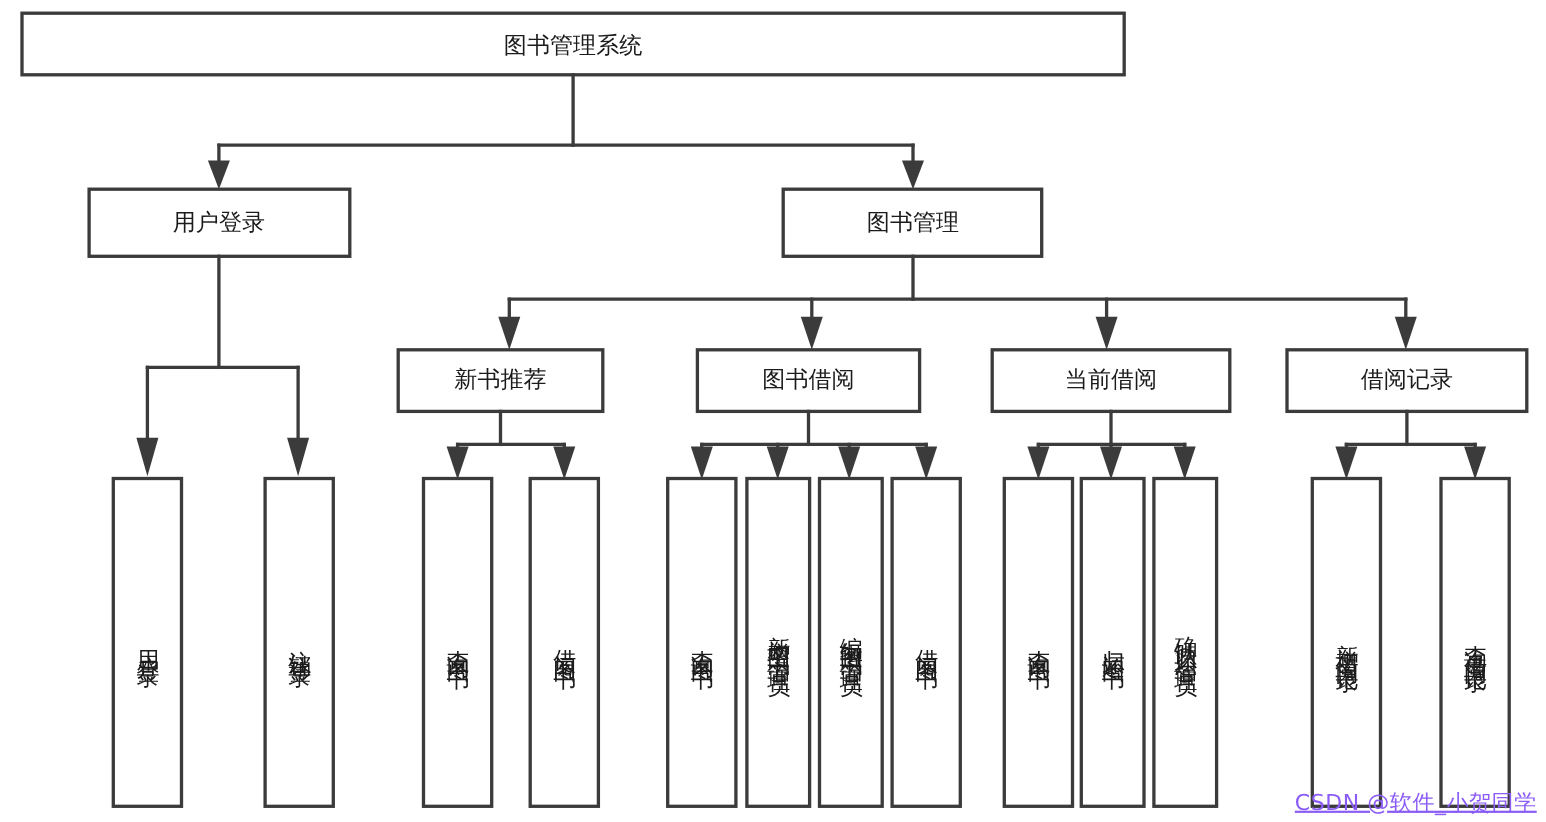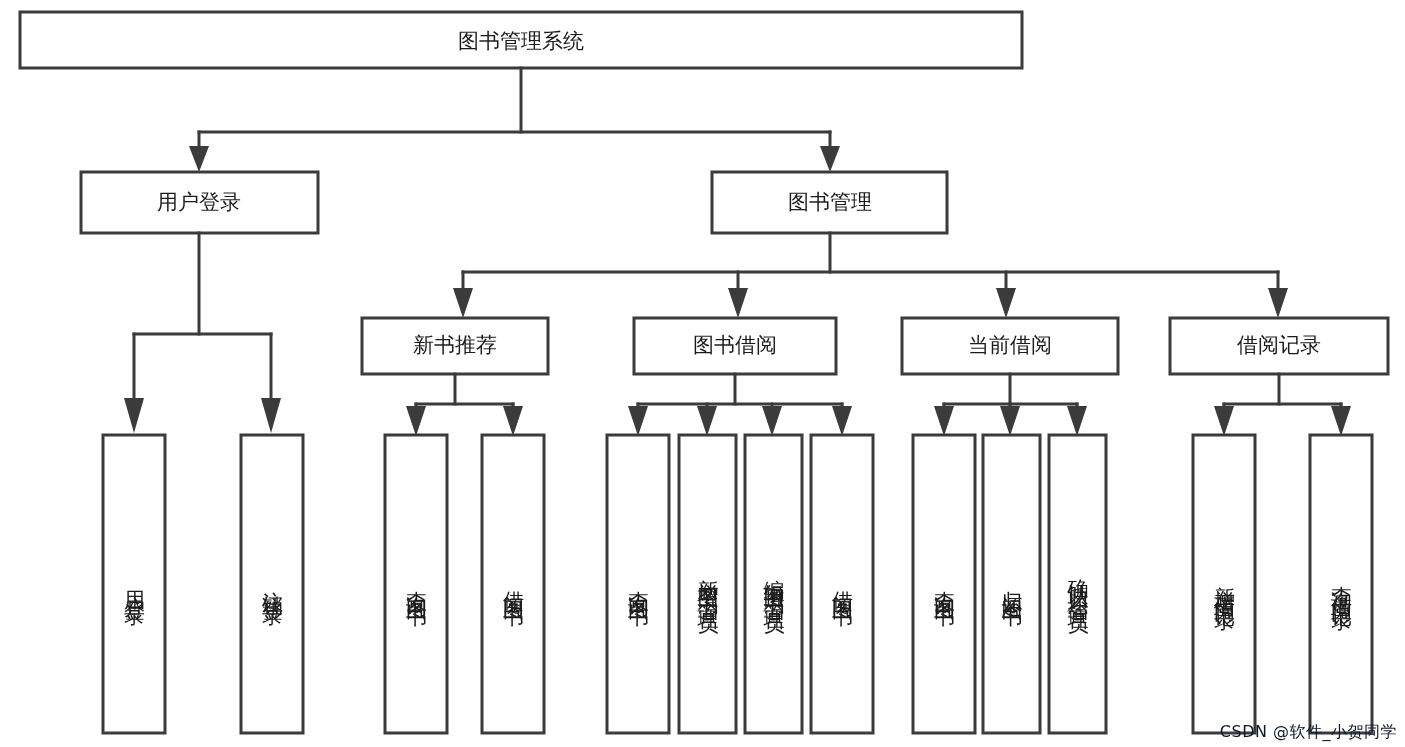--- a/index.html
+++ b/index.html
@@ -48,25 +48,26 @@
     font-size: 21px;
     fill: #1b1b1b;
     text-anchor: middle;
     dominant-baseline: middle;
   }
   .watermark-text {
     position: absolute;
     right: 8px;
     bottom: 4px;
     font-family: "DejaVu Sans", "Liberation Sans", sans-serif;
-    font-size: 16px;
-    color: #0f172a;
+    font-size: 20px;
+    color: #8b5cf6;
     white-space: nowrap;
     letter-spacing: 0.5px;
     user-select: none;
+    text-decoration: underline;
   }
   .leaf-label {
     position: absolute;
     writing-mode: vertical-rl;
     text-orientation: upright;
     font-family: "DejaVu Sans", "Liberation Sans", sans-serif;
     font-size: 21px;
     line-height: 1.0;
     color: #1b1b1b;
     letter-spacing: 5px;

